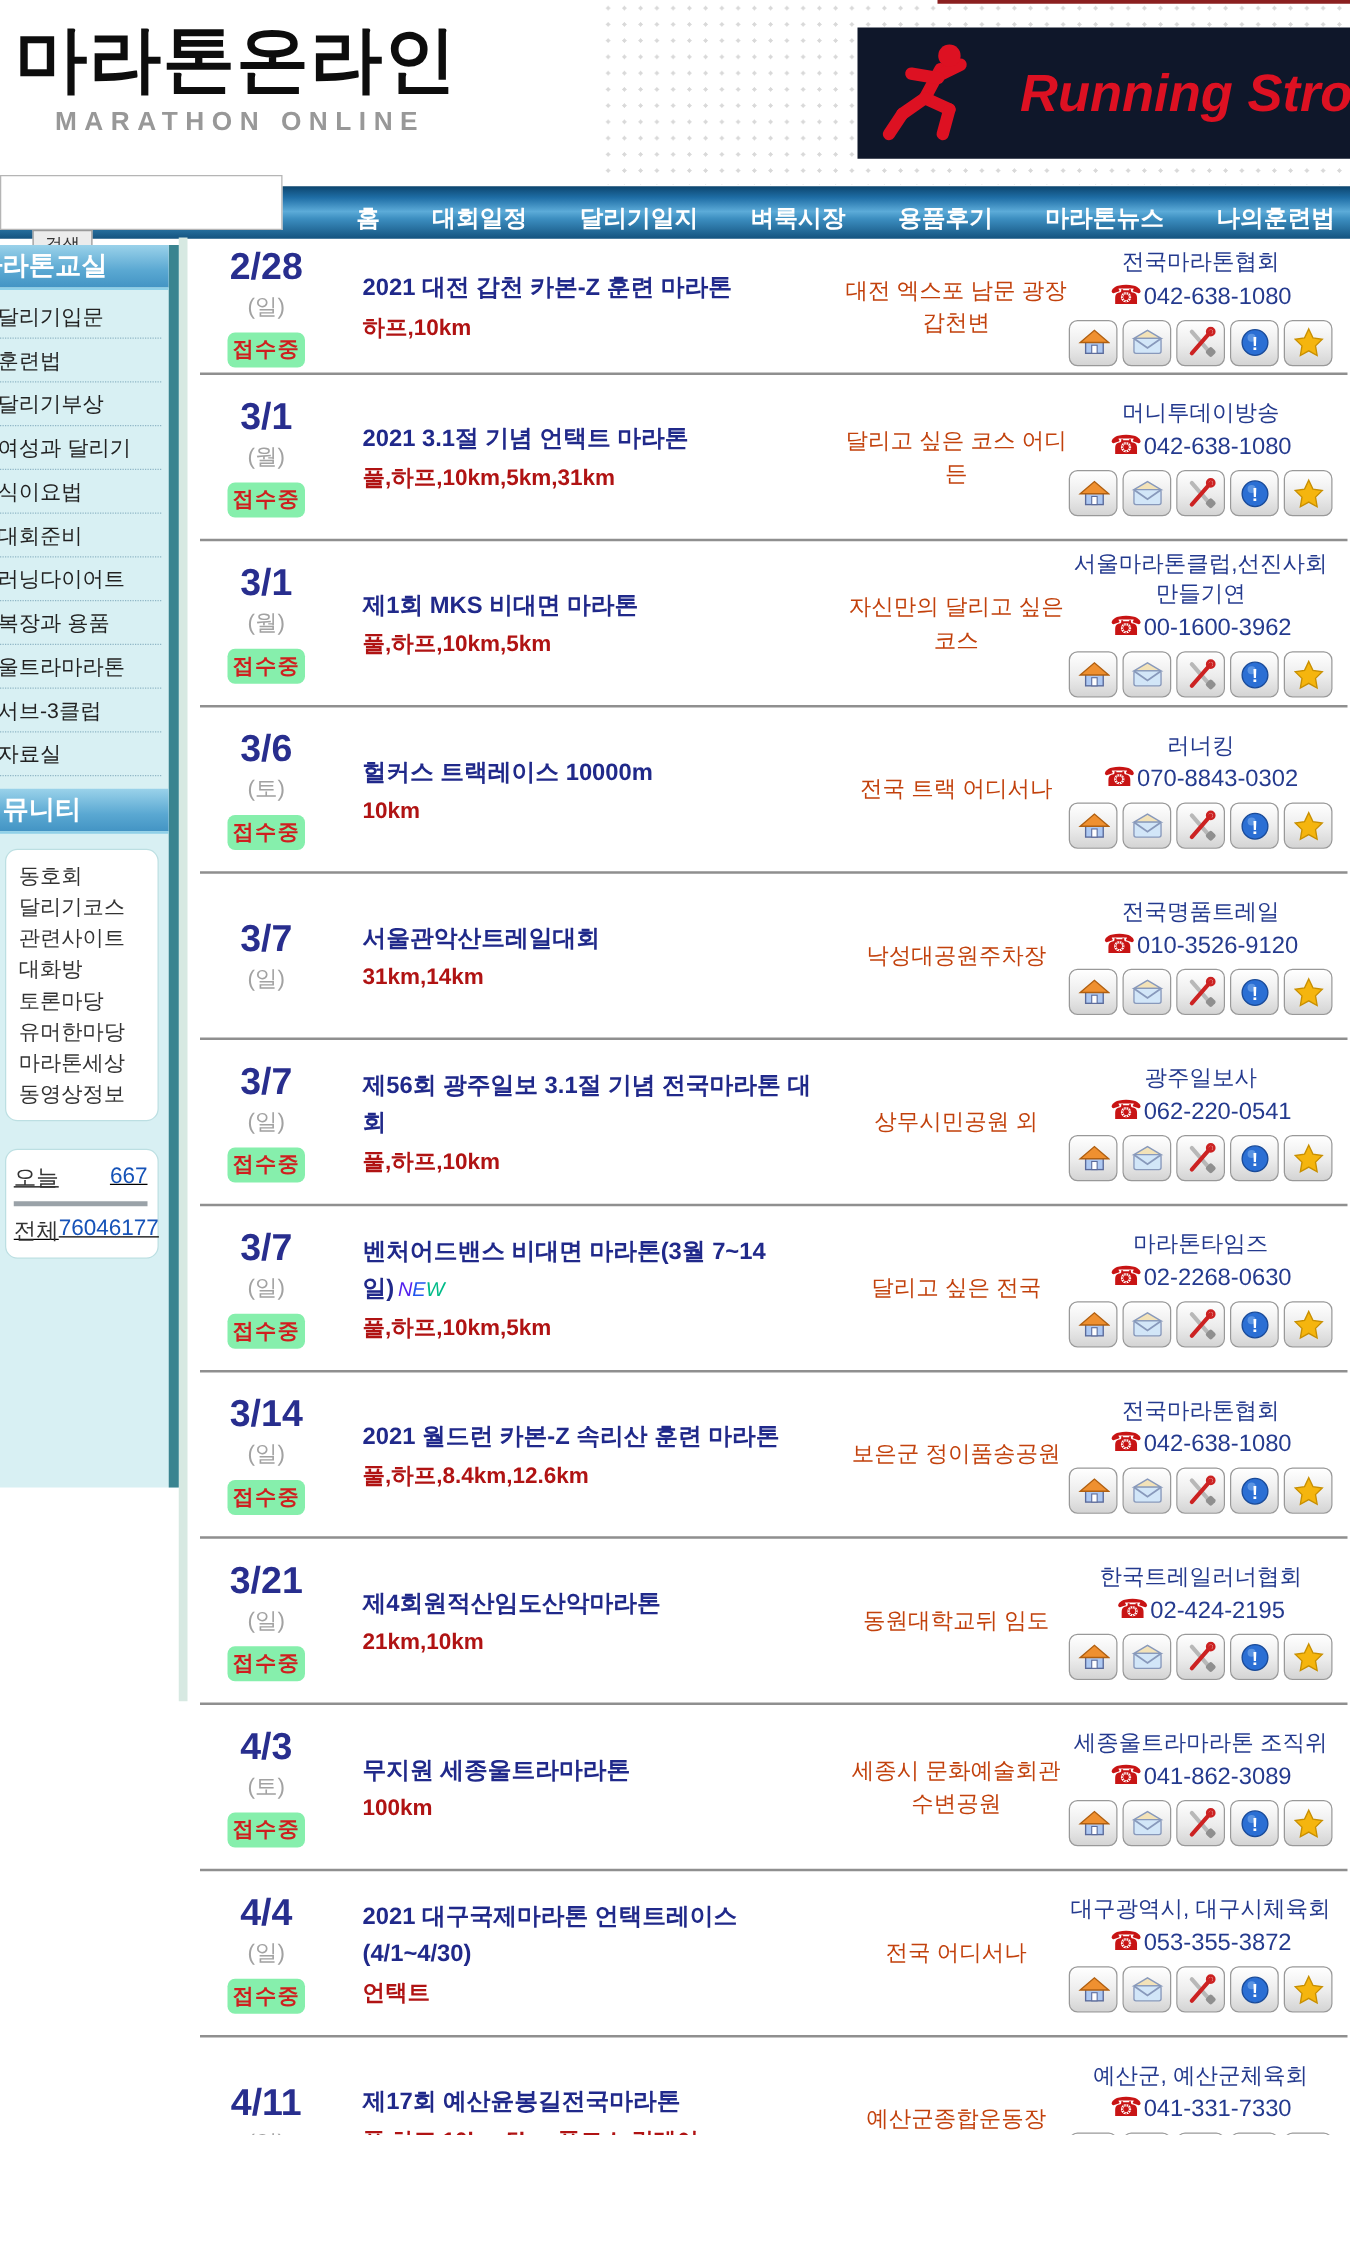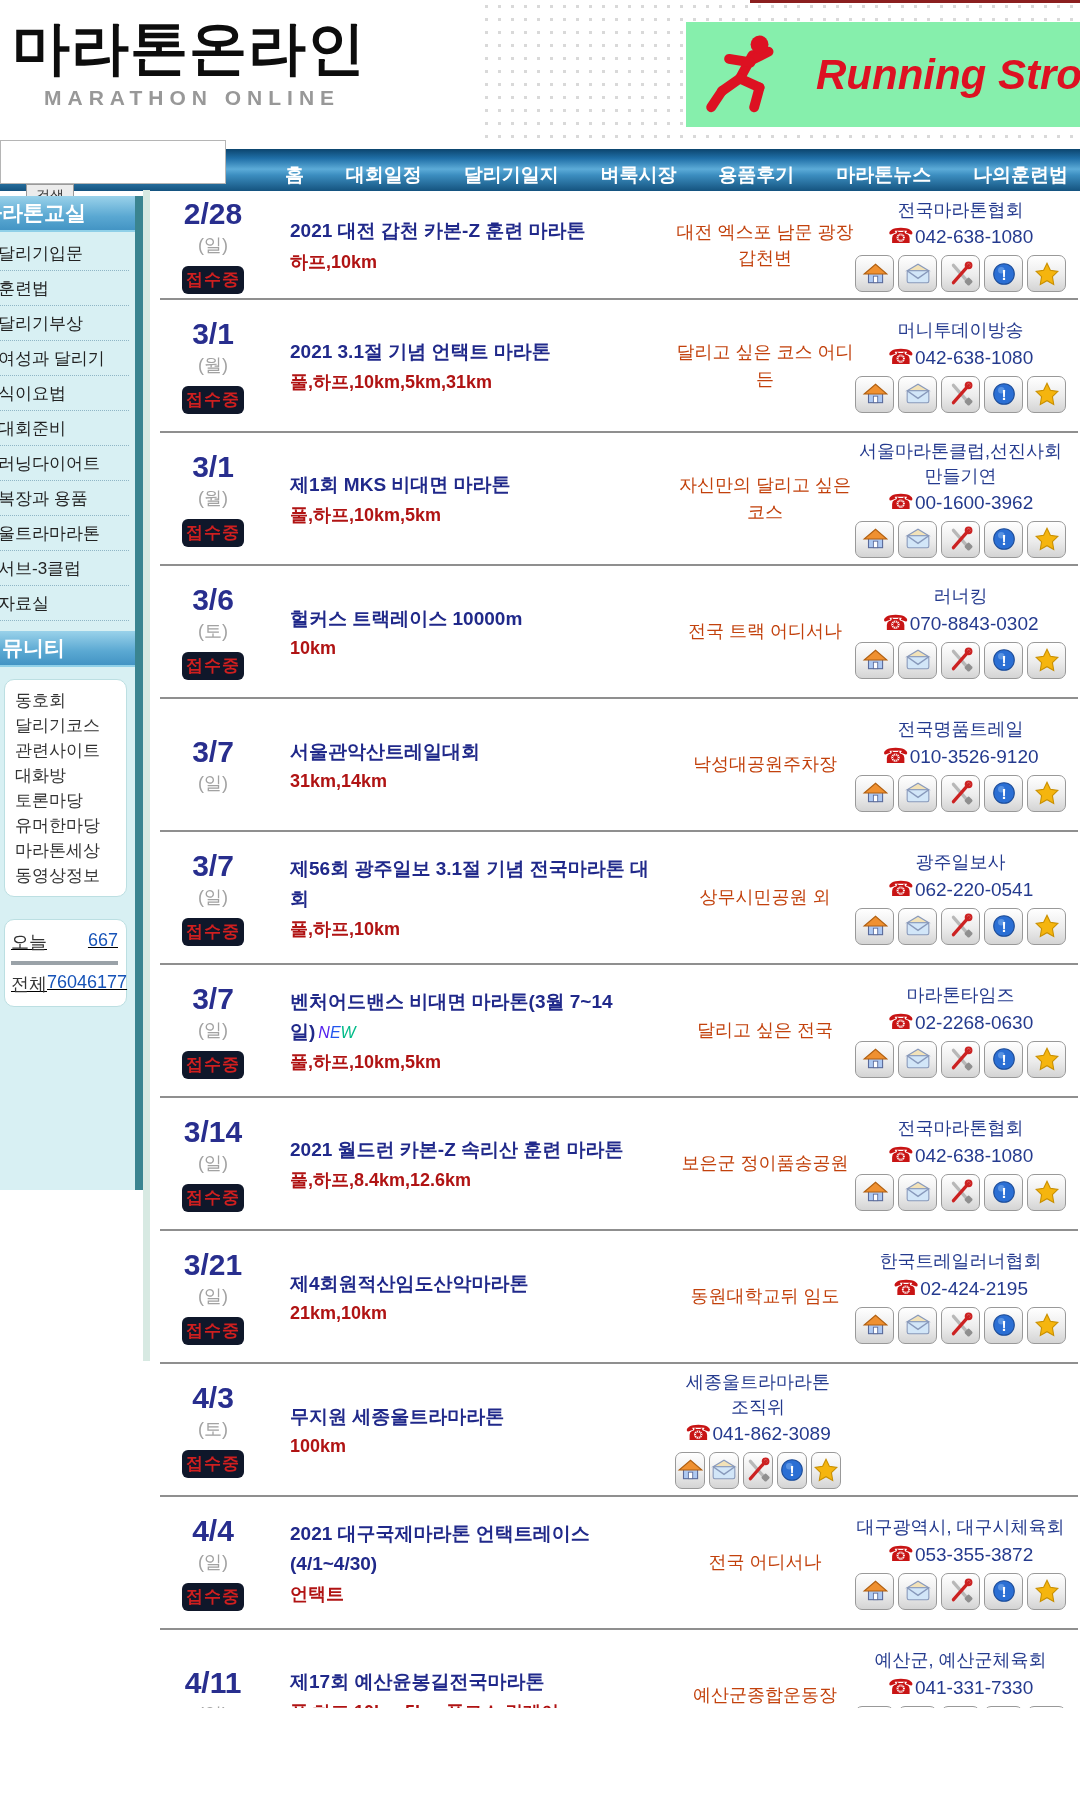--- a/index.html
+++ b/index.html
@@ -8,21 +8,21 @@
   .page { position:relative; width:1080px; height:1708px; overflow:hidden; background:#fff; }
 
   
   .dots { position:absolute; left:480px; top:0; width:600px; height:148px;
     background-image:radial-gradient(circle,#d9d9d9 1.6px,transparent 1.7px);
     background-size:13px 13px; }
   .topline { position:absolute; left:750px; top:0; width:330px; height:3px; background:#8b1f1f; }
   .logo { position:absolute; left:12px; top:16px; }
   .logo-title { font-size:58px; font-weight:bold; color:#0d0d0d; letter-spacing:1px; line-height:1.1; }
   .logo-sub { font-size:21px; font-weight:bold; color:#989898; letter-spacing:6px; margin:6px 0 0 32px; }
-  .banner { position:absolute; left:686px; top:22px; width:394px; height:105px; background:#86efac;
+  .banner { position:absolute; left:686px; top:22px; width:394px; height:105px; background:#0f172a;
     display:flex; align-items:center; overflow:hidden; cursor:pointer; }
   .banner svg { margin-left:18px; flex:0 0 auto; }
   .banner-text { font-size:42px; font-weight:bold; font-style:italic; color:#dd1122;
     margin-left:26px; white-space:nowrap; }
 
   
   .nav { position:absolute; left:0; top:149px; width:1080px; height:42px;
     background:linear-gradient(180deg,#0c456e 0%,#1f6ea6 22%,#5cabd8 48%,#3c8ec0 62%,#14537f 100%); }
   .nav-items { position:absolute; left:285px; right:12px; bottom:3px; display:flex;
     justify-content:space-between; }
@@ -56,21 +56,21 @@
   
   .main { position:absolute; left:150px; top:192px; width:930px; }
   .race-row { position:relative; min-height:133px; display:grid;
     grid-template-columns:140px 385px 180px 1fr; align-items:center; padding:4px 0 6px 0; }
   .race-row:first-child { min-height:108px; }
   .race-row::after { content:''; position:absolute; left:10px; right:2px; bottom:0; height:2px;
     background:#8f8f8f; }
   .cell-date { text-align:center; padding-right:14px; }
   .d-date { font-size:30px; font-weight:bold; color:#282e8e; line-height:1.1; }
   .d-day { font-size:18px; color:#a2a2a2; margin-top:3px; }
-  .d-badge { display:inline-block; margin-top:9px; background:#0f172a; color:#cf1f1f; font-weight:bold;
+  .d-badge { display:inline-block; margin-top:9px; background:#86efac; color:#cf1f1f; font-weight:bold;
     font-size:17px; padding:2px 4px 3px 4px; border-radius:6px; letter-spacing:1px; }
   .cell-title { padding-right:10px; }
   .t-title { font-size:19px; font-weight:bold; color:#20298a; line-height:1.55; cursor:pointer; }
   .t-new { font-size:16px; font-weight:normal; font-style:italic; letter-spacing:0; margin-left:3px; }
   .t-new i:nth-child(1){ color:#5522ee; } .t-new i:nth-child(2){ color:#2255ee; } .t-new i:nth-child(3){ color:#00bb88; }
   .t-dist { font-size:18px; font-weight:bold; color:#b01313; margin-top:4px; }
   .cell-loc { text-align:center; font-size:18px; color:#c2410c; line-height:1.45; }
   .cell-org { text-align:center; padding-right:14px; }
   .o-org { font-size:18px; color:#243a8e; line-height:1.35; }
   .o-phone { font-size:19px; color:#243a8e; margin-top:2px; white-space:nowrap; }
@@ -634,20 +634,21 @@
       <div class="race-row">
       <div class="cell-date">
         <div class="d-date">4/3</div>
         <div class="d-day">(토)</div>
         <div><span class="d-badge">접수중</span></div>
       </div>
       <div class="cell-title">
         <div class="t-title"><span>무지원 세종울트라마라톤</span></div>
         <div class="t-dist">100km</div>
       </div>
+      <div class="cell-loc">세종시 문화예술회관 수변공원</div>
       <div class="cell-org">
         <div class="o-org">세종울트라마라톤 조직위</div>
         <div class="o-phone"><span class="tel">☎</span><span>041-862-3089</span></div>
         <div class="o-icons">
           <span class="icon-btn">
             <svg width="26" height="26" viewBox="0 0 24 24">
               <rect x="6" y="11" width="13" height="9" fill="#aec9f2" stroke="#5a6a9a" stroke-width="1"></rect>
               <polygon points="2,12 12.5,3 23,12" fill="#ef9030" stroke="#b05f10" stroke-width="1"></polygon>
               <rect x="10.5" y="14" width="4" height="6" fill="#fff" stroke="#5a6a9a" stroke-width="0.8"></rect>
             </svg>

